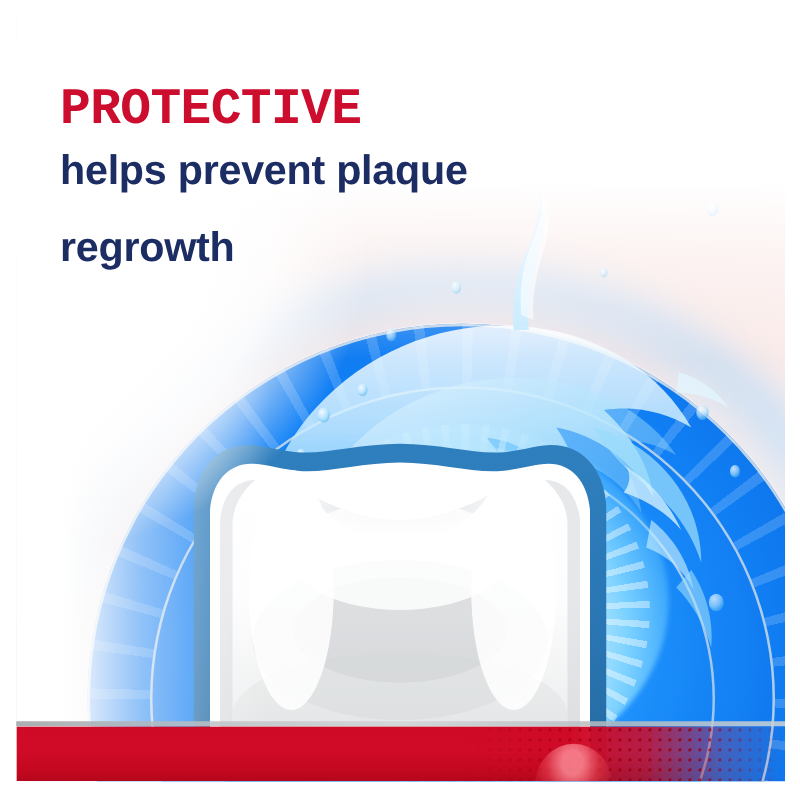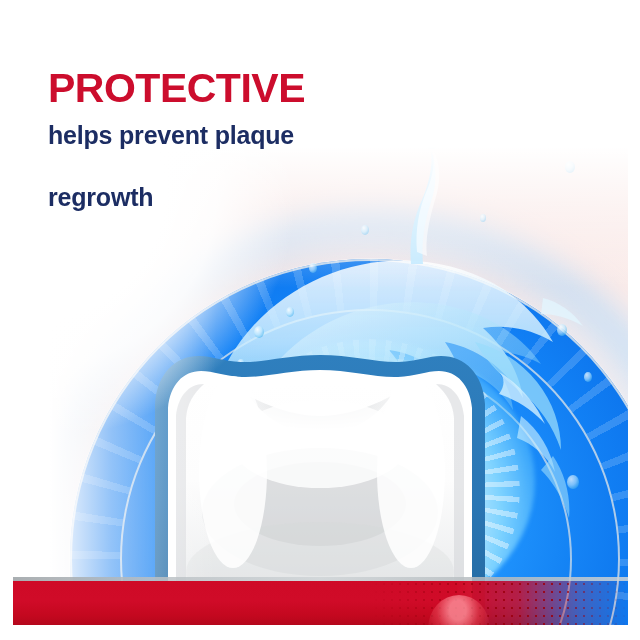--- a/index.html
+++ b/index.html
@@ -214,31 +214,31 @@
   
   .copy {
     position: absolute;
     left: 35px;
     top: 54px;
     width: 330px;
   }
   .headline {
     margin: 0;
     color: #cc0d2d;
-    font-family: Liberation Sans, sans-serif;
+    font-family: Liberation Mono, monospace;
     font-size: 41px;
     font-weight: bold;
     line-height: 45px;
     letter-spacing: -0.5px;
   }
   .subhead {
     margin: 9px 0 0 0;
     color: #1c2d63;
     font-family: "Liberation Sans", sans-serif;
-    font-size: 25px;
+    font-size: 33px;
     font-weight: bold;
     line-height: 31px;
     letter-spacing: -0.2px;
   }
 </style>
 </head>
 <body>
 
 <div id="ad">
 

